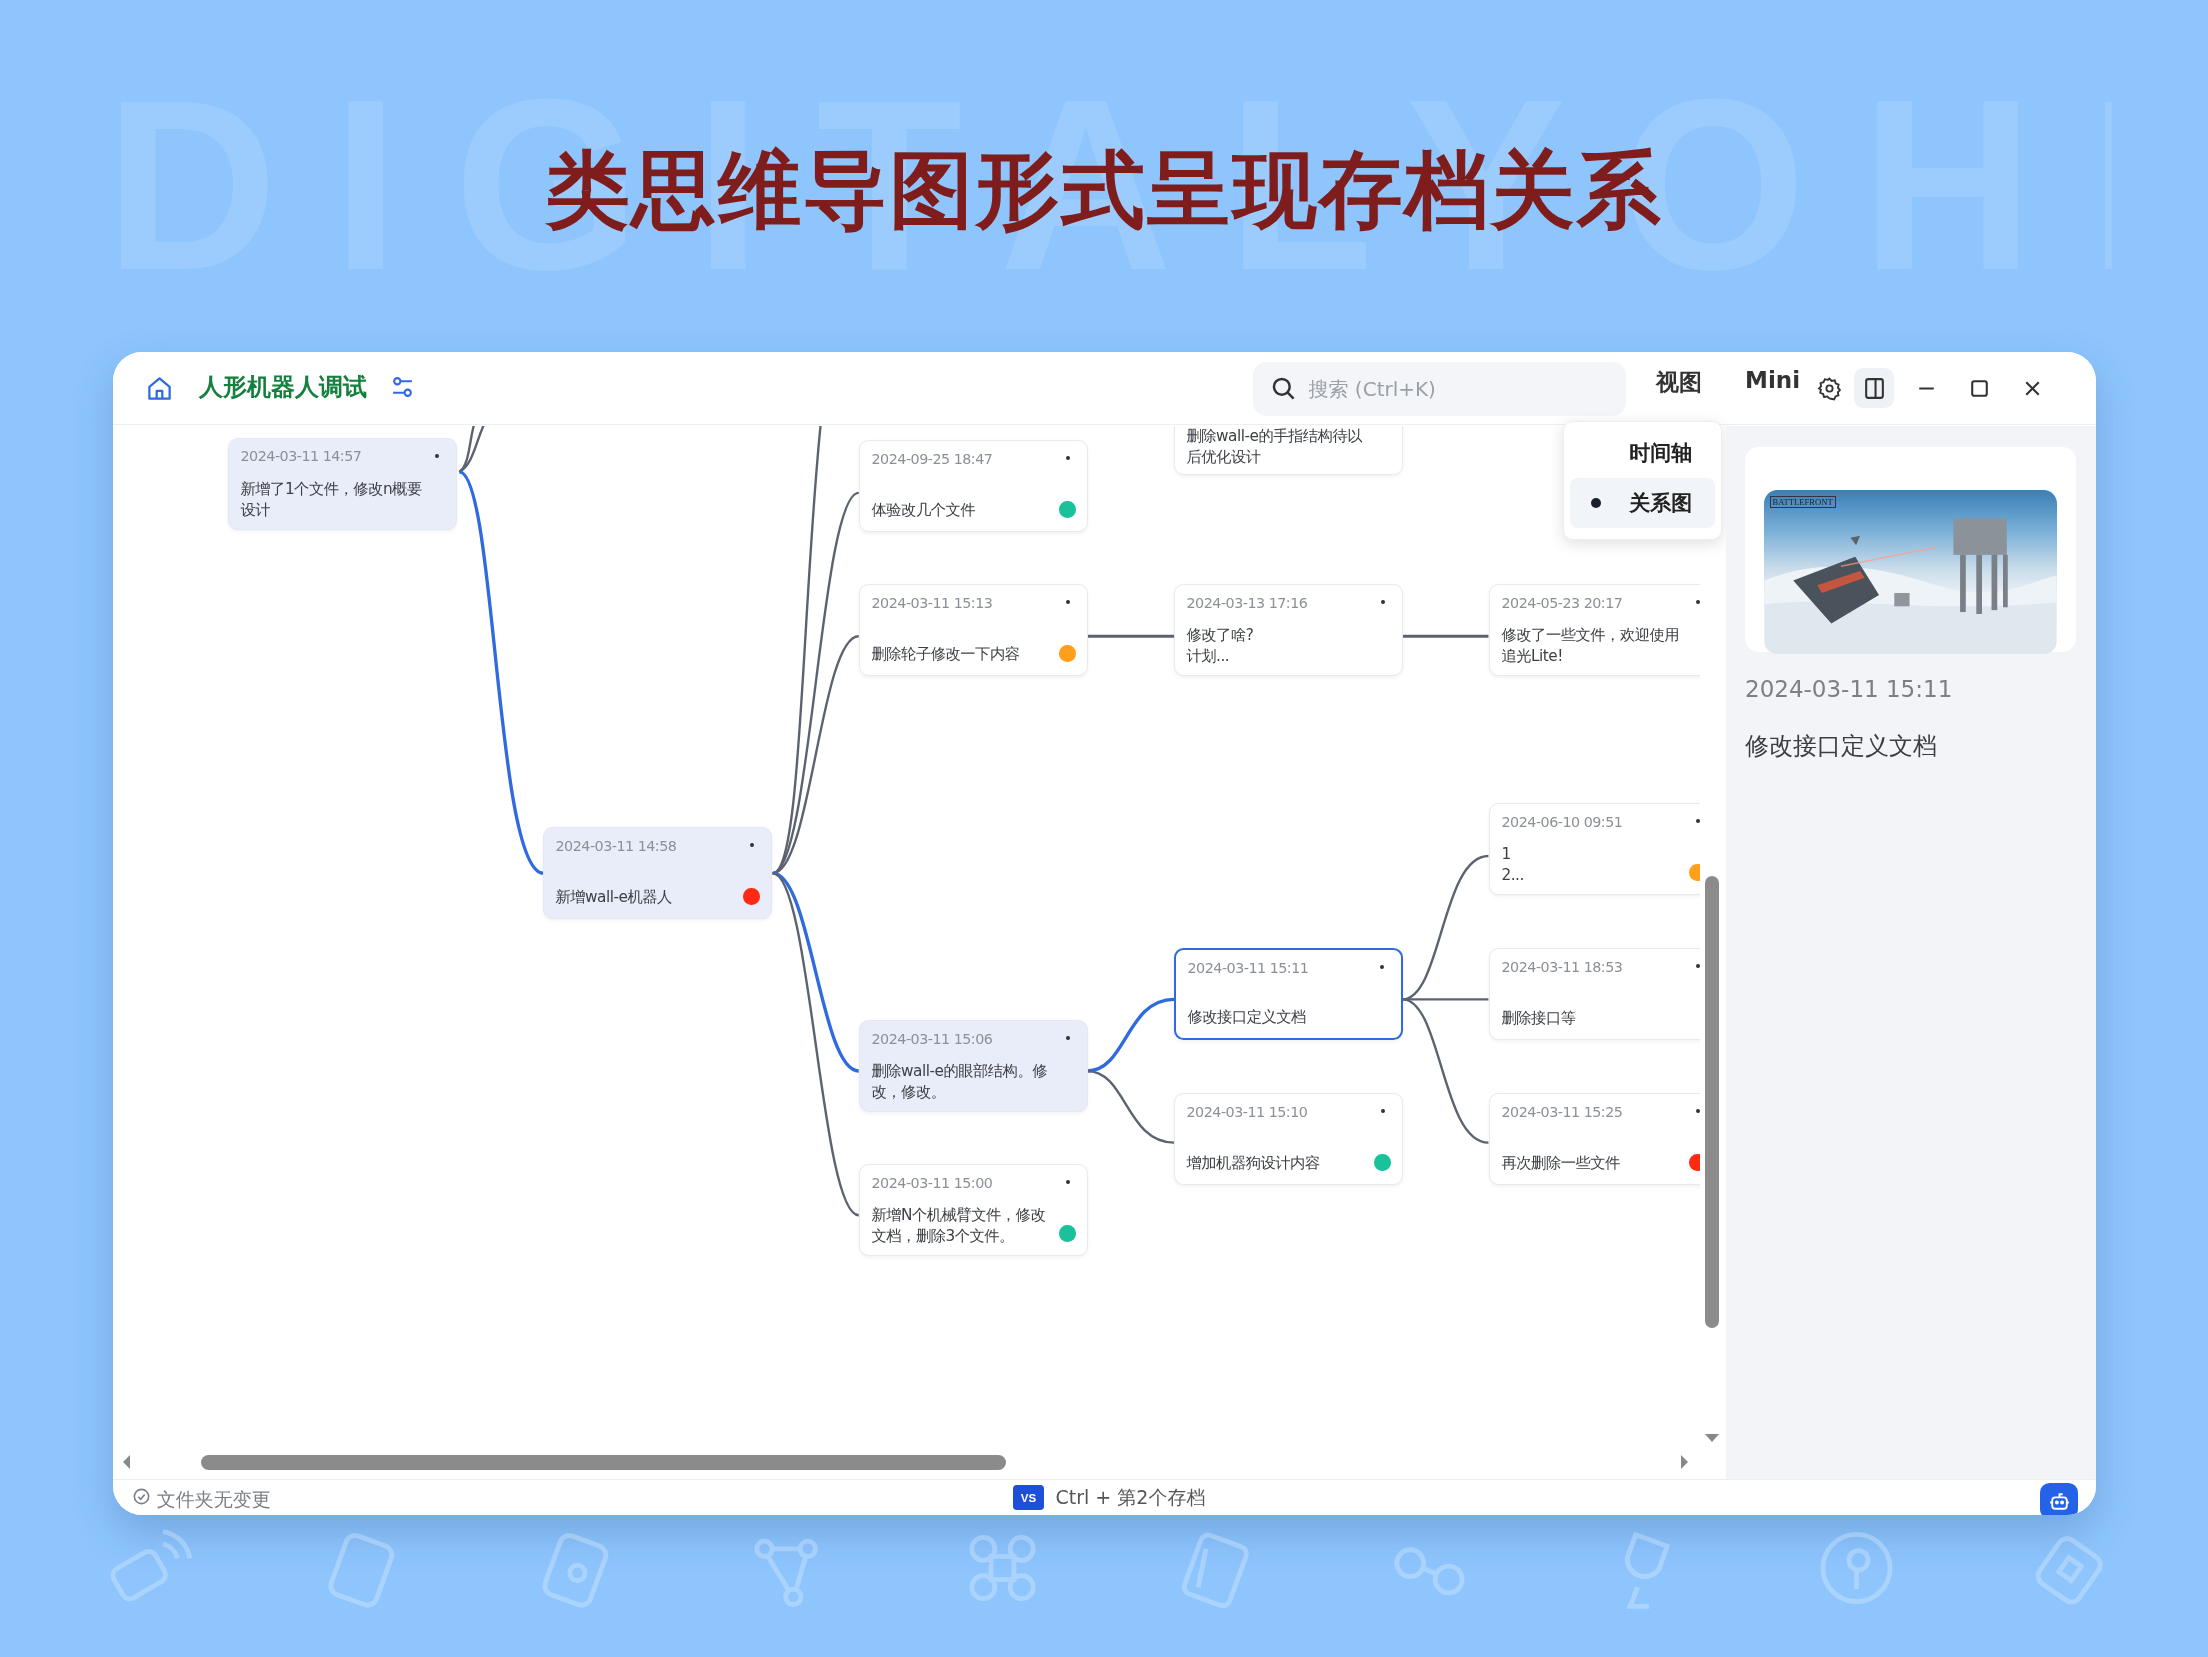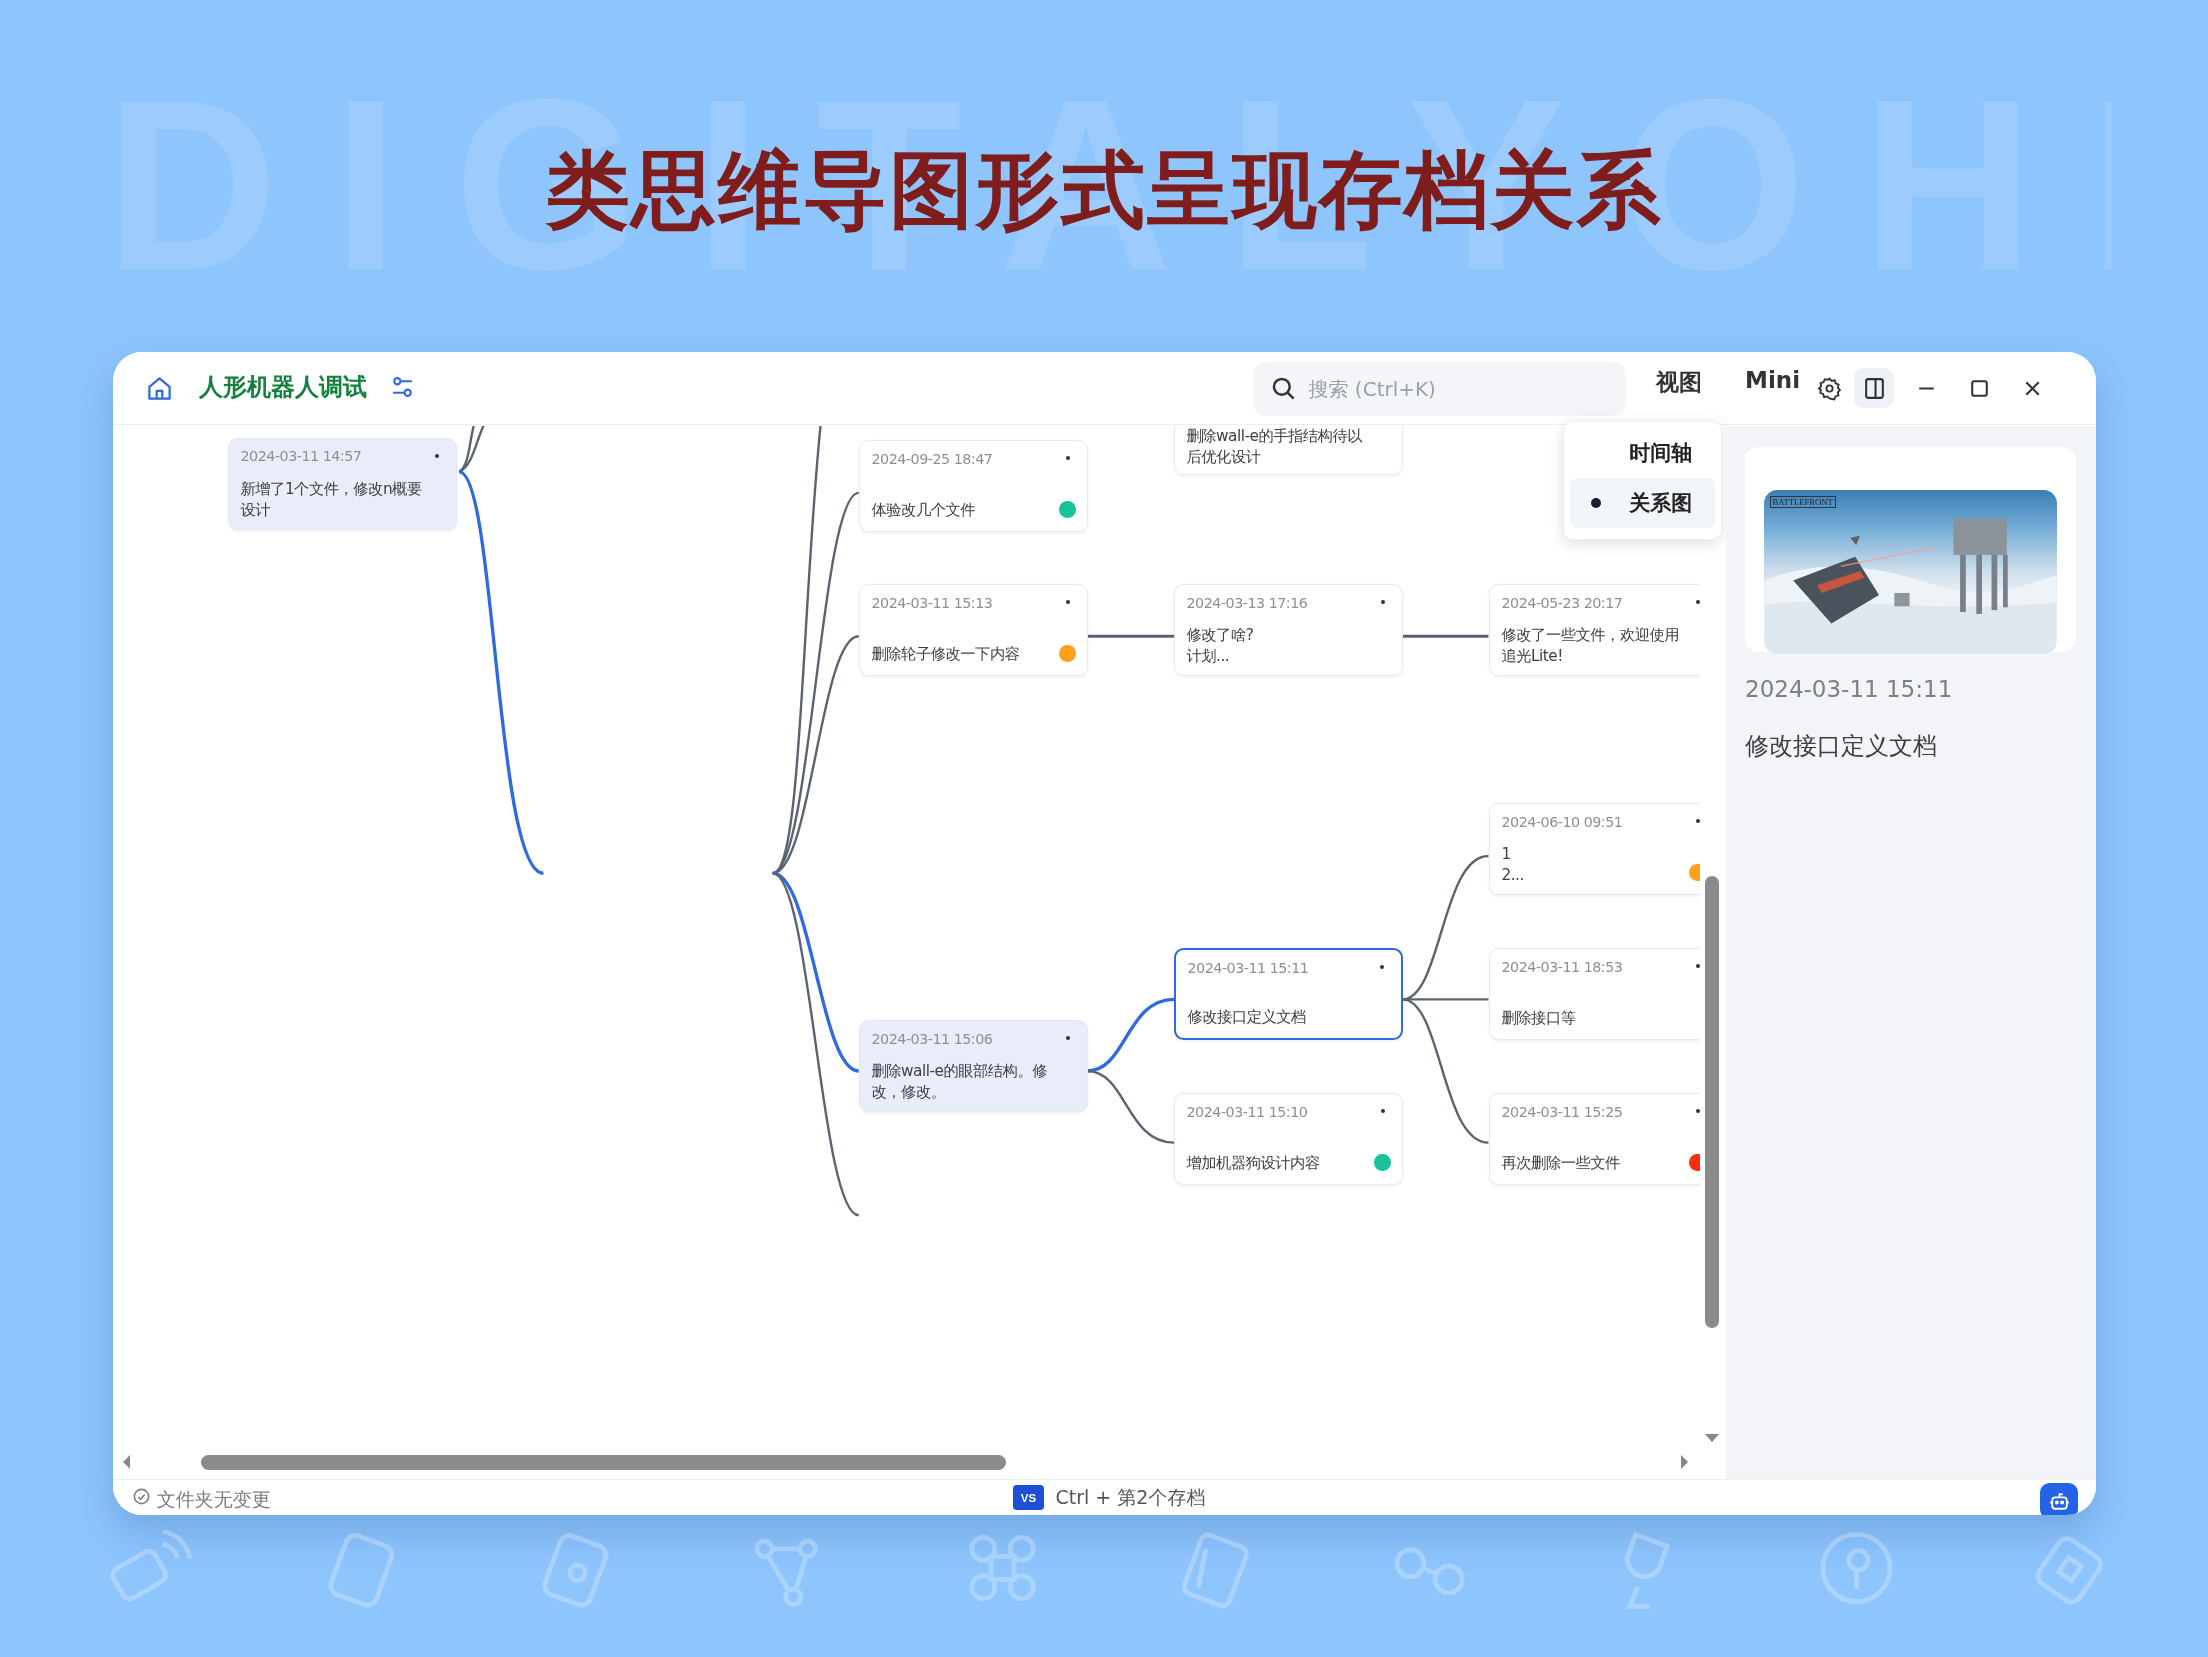--- a/index.html
+++ b/index.html
@@ -172,20 +172,26 @@
       <path d="M1349 600 L 1439 600" stroke="#5c6370" stroke-width="2.5"></path>
       <path d="M1349 600 C 1390 600, 1390 750, 1439 750" stroke="#5c6370" stroke-width="2.5"></path>
     </svg>
 
     <div class="node hl" style="left:115px;top:11.5px;">
       <div class="time">2024-03-11 14:57</div>
       <div class="dot-menu"></div>
       <div class="desc" style="bottom:7.6px">新增了1个文件，修改n概要设计</div>
     </div>
 
+    <div class="node hl" style="left:430px;top:401px;">
+      <div class="time">2024-03-11 14:58</div>
+      <div class="dot-menu"></div>
+      <div class="desc">新增wall-e机器人</div>
+      <div class="status" style="background:#ff2a14"></div>
+    </div>
 
     <div class="node" style="left:1061px;top:-29px;height:78px;">
       <div class="desc" style="bottom:5.7px">删除wall-e的手指结构待以后优化设计</div>
     </div>
 
     <div class="node" style="left:746px;top:14px;">
       <div class="time">2024-09-25 18:47</div>
       <div class="dot-menu"></div>
       <div class="desc">体验改几个文件</div>
       <div class="status" style="background:#19c29a"></div>
@@ -197,20 +203,26 @@
       <div class="desc">删除轮子修改一下内容</div>
       <div class="status" style="background:#ff9f1a"></div>
     </div>
 
     <div class="node hl" style="left:746px;top:594px;">
       <div class="time">2024-03-11 15:06</div>
       <div class="dot-menu"></div>
       <div class="desc" style="bottom:7.6px">删除wall-e的眼部结构。修改，修改。</div>
     </div>
 
+    <div class="node" style="left:746px;top:738px;">
+      <div class="time">2024-03-11 15:00</div>
+      <div class="dot-menu"></div>
+      <div class="desc" style="bottom:7.6px">新增N个机械臂文件，修改文档，删除3个文件。</div>
+      <div class="status" style="background:#19c29a"></div>
+    </div>
 
     <div class="node" style="left:1061px;top:158px;">
       <div class="time">2024-03-13 17:16</div>
       <div class="dot-menu"></div>
       <div class="desc" style="white-space:pre-line;bottom:7.6px">修改了啥?
 计划...</div>
     </div>
 
     <div class="node sel" style="left:1061px;top:522px;">
       <div class="time">2024-03-11 15:11</div>

